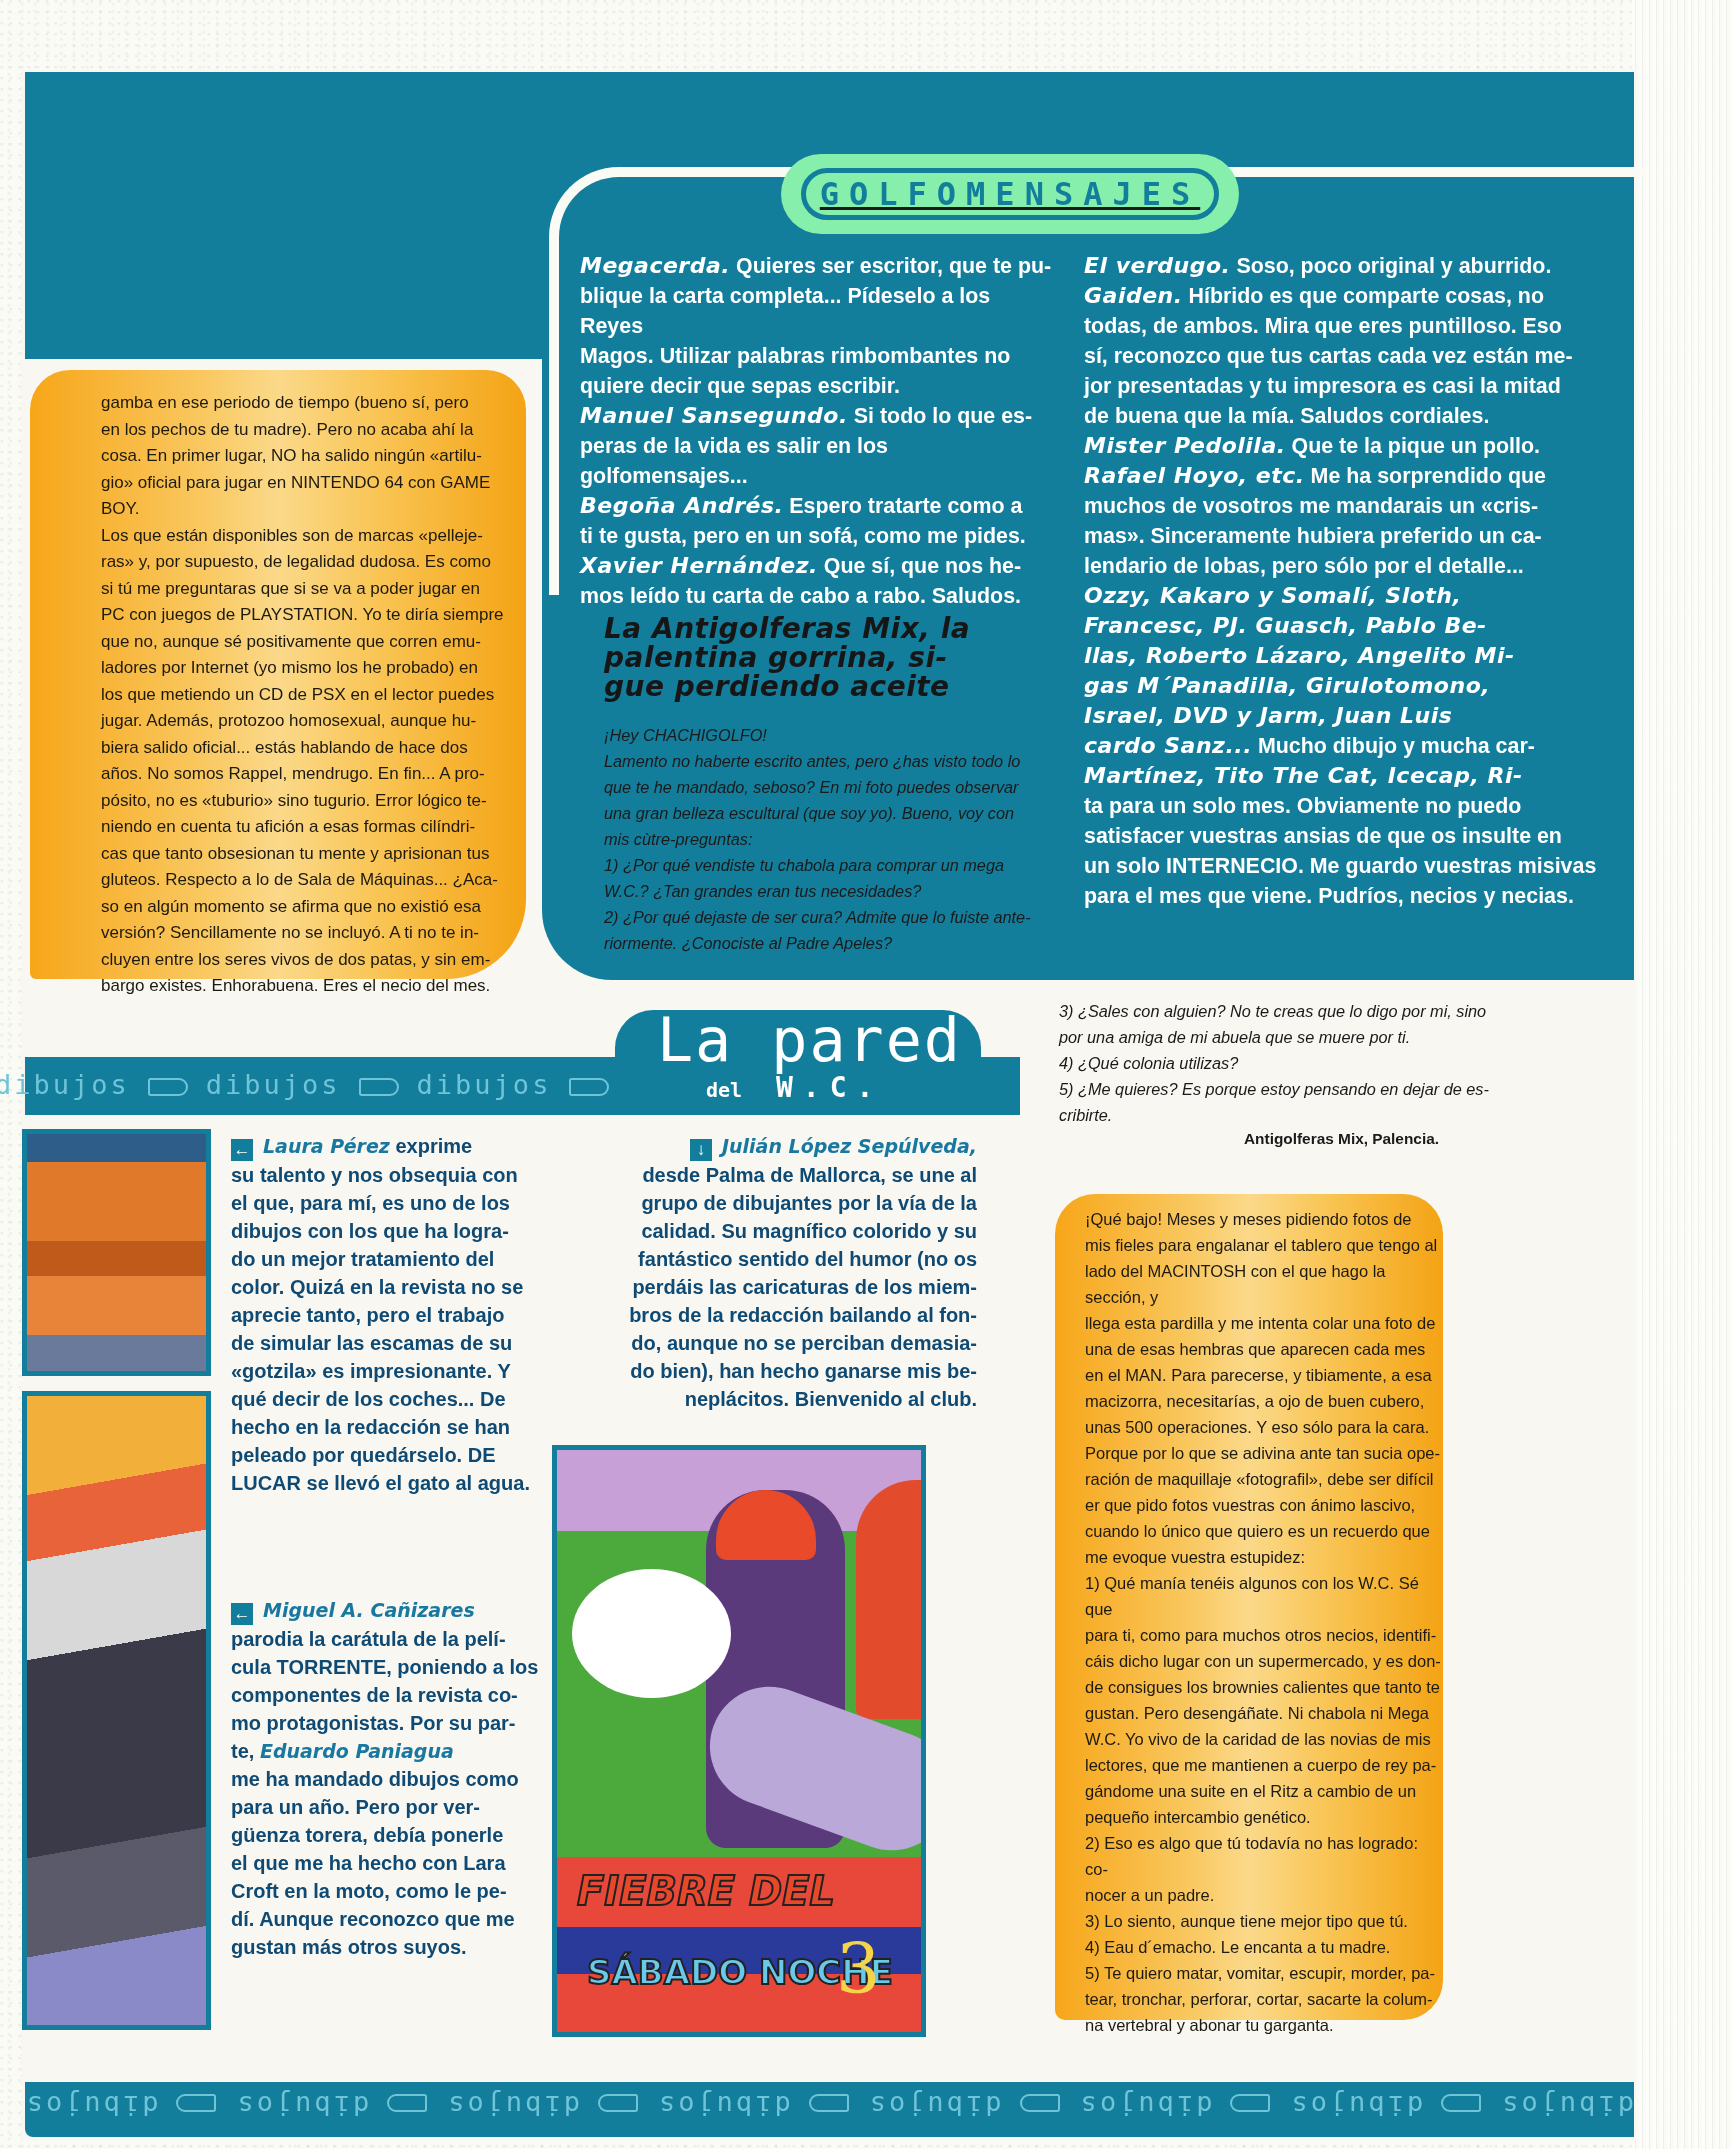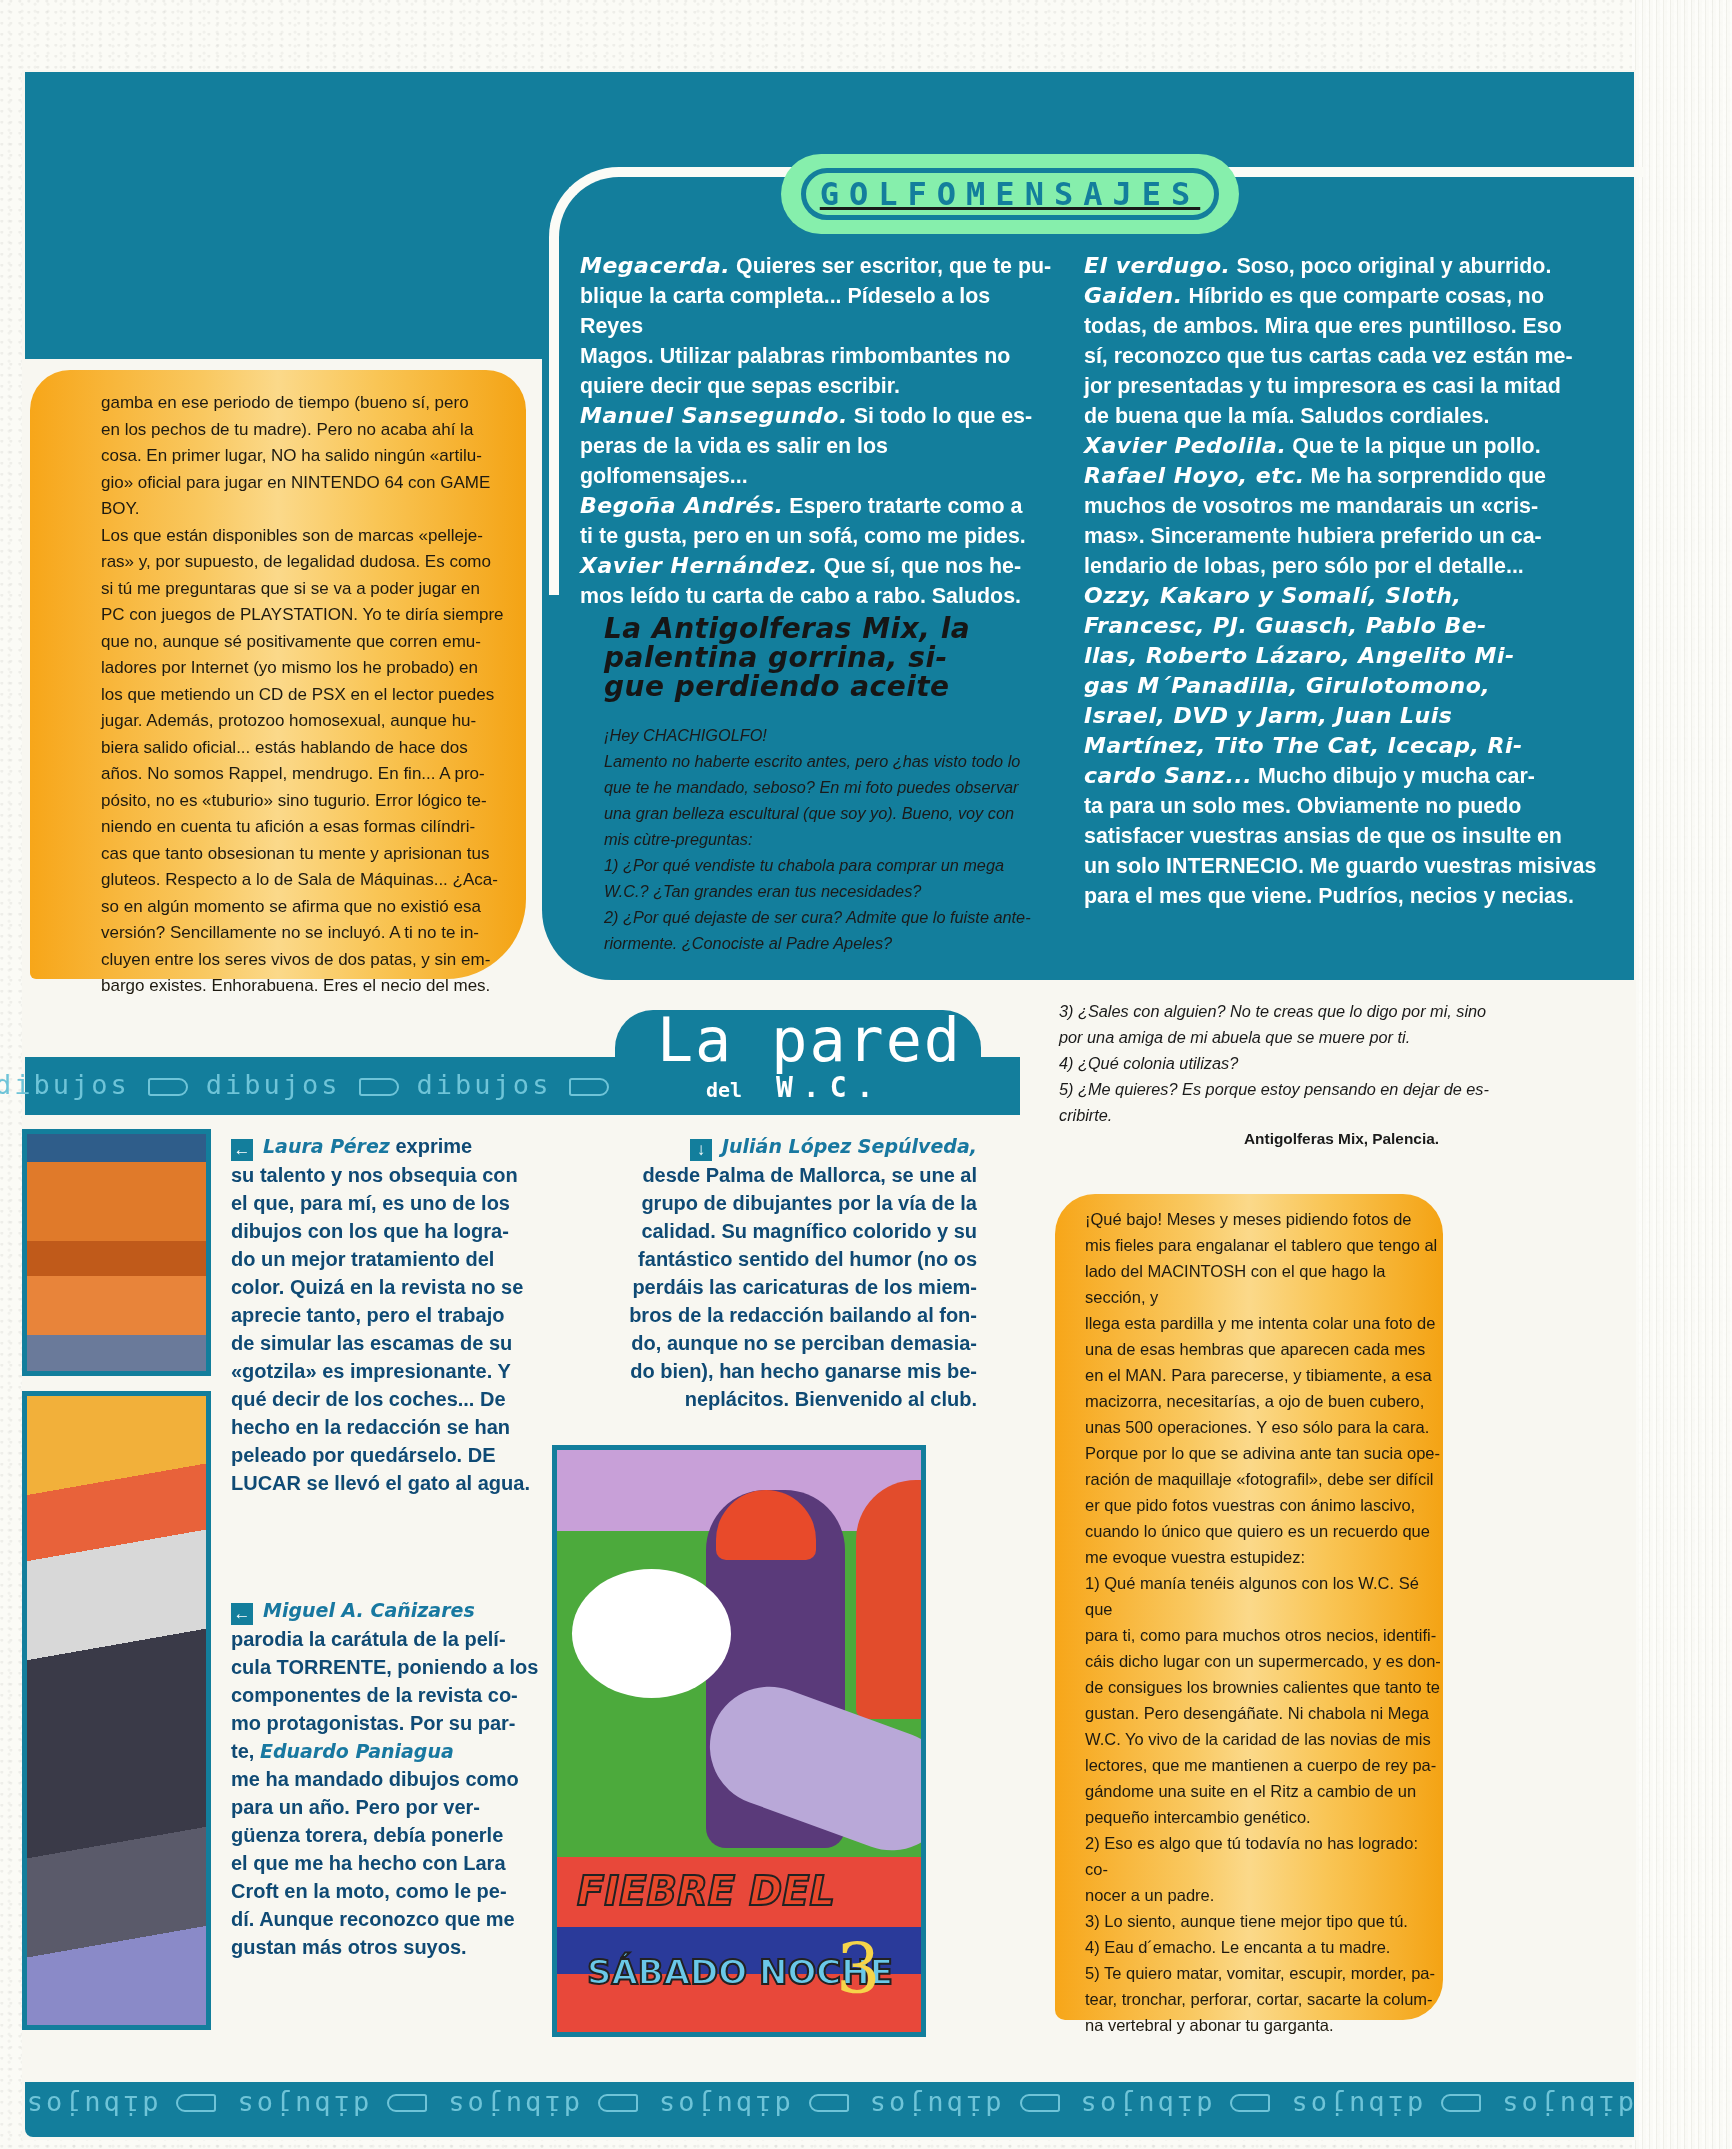--- a/index.html
+++ b/index.html
@@ -104,32 +104,32 @@
     <div><span>mos leído tu carta de cabo a rabo. Saludos.</span></div>
   </div>
 
 <div class="msg-col" id="col2" style="left:1084px; top:251px; width:537px;">
     <div><span class="nm">El verdugo.</span><span> Soso, poco original y aburrido.</span></div>
     <div><span class="nm">Gaiden.</span><span> Híbrido es que comparte cosas, no</span></div>
     <div><span>todas, de ambos. Mira que eres puntilloso. Eso</span></div>
     <div><span>sí, reconozco que tus cartas cada vez están me-</span></div>
     <div><span>jor presentadas y tu impresora es casi la mitad</span></div>
     <div><span>de buena que la mía. Saludos cordiales.</span></div>
-    <div><span class="nm">Xavier Pedolila.</span><span> Que te la pique un pollo.</span></div>
+    <div><span class="nm">Mister Pedolila.</span><span> Que te la pique un pollo.</span></div>
     <div><span class="nm">Rafael Hoyo, etc.</span><span> Me ha sorprendido que</span></div>
     <div><span>muchos de vosotros me mandarais un «cris-</span></div>
     <div><span>mas». Sinceramente hubiera preferido un ca-</span></div>
     <div><span>lendario de lobas, pero sólo por el detalle...</span></div>
     <div><span class="nm">Ozzy, Kakaro y Somalí, Sloth,</span></div>
     <div><span class="nm">Francesc, PJ. Guasch, Pablo Be-</span></div>
     <div><span class="nm">llas, Roberto Lázaro, Angelito Mi-</span></div>
     <div><span class="nm">gas M´Panadilla,  Girulotomono,</span></div>
     <div><span class="nm">Israel, DVD y Jarm, Juan Luis</span></div>
+    <div><span class="nm">cardo Sanz...</span><span> Mucho dibujo y mucha car-</span></div>
     <div><span class="nm">Martínez, Tito The Cat, Icecap, Ri-</span></div>
-    <div><span class="nm">cardo Sanz...</span><span> Mucho dibujo y mucha car-</span></div>
     <div><span>ta para un solo mes. Obviamente no puedo</span></div>
     <div><span>satisfacer vuestras ansias de que os insulte en</span></div>
     <div><span>un solo INTERNECIO. Me guardo vuestras misivas</span></div>
     <div><span>para el mes que viene. Pudríos, necios y necias.</span></div>
   </div>
 
 <div class="orange-left orange"></div>
 <div class="orange-text" id="leftReply" style="left:101px; top:390px; width:408px;">
     <div>gamba en ese periodo de tiempo (bueno sí, pero</div>
     <div>en los pechos de tu madre). Pero no acaba ahí la</div>

